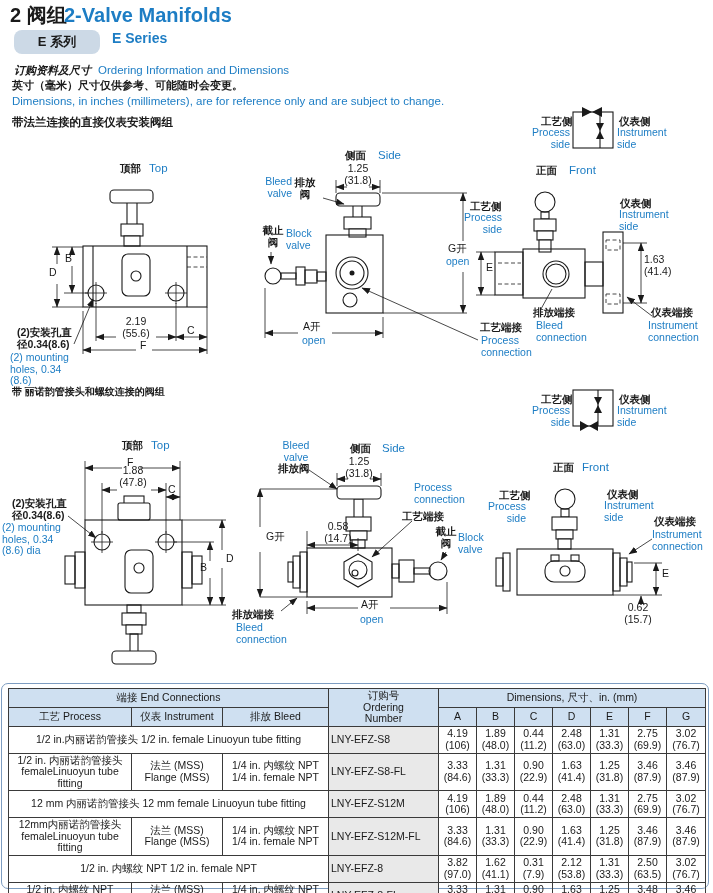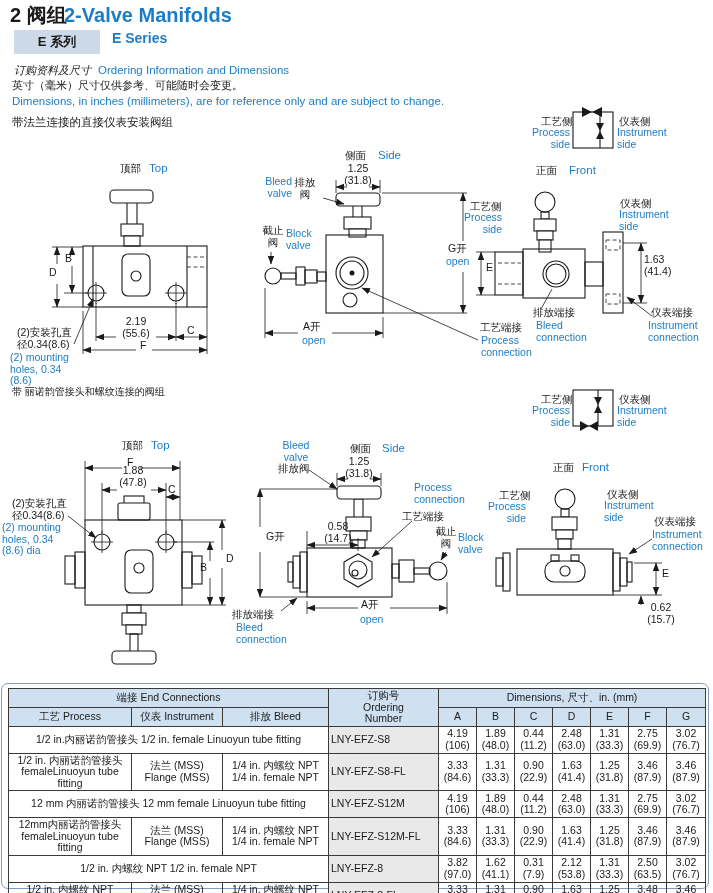--- a/index.html
+++ b/index.html
@@ -1,36 +1,36 @@
 <!DOCTYPE html>
 <html style="--blue: #1d7dc4; --th-bg: #cfe0f1; --badge-bg: #ccd9e6; --oc-bg: #e9e9e9;"><head>
 <meta charset="utf-8">
 <style>
   :root{ --blue:#1d7dc4; --th-bg:#cfe0f1; --badge-bg:#ccd9e6; --oc-bg:#e9e9e9; }
   html,body{margin:0;padding:0;background:#fff;}
   #page{position:relative;width:713px;height:893px;background:#fff;overflow:hidden;
         font-family:"Liberation Sans",sans-serif;color:#1a1a1a;}
   #art{position:absolute;left:0;top:0;z-index:1;}
   .lbl{position:absolute;z-index:2;white-space:pre-line;font-size:10.5px;line-height:11.5px;color:#1a1a1a;}
-  .zh{font-weight:normal;}
+  .zh{font-weight:bold;}
   .en{color:var(--blue);font-weight:normal;}
   .ctr{text-align:center;}
   .rgt{text-align:right;}
   .t15{font-size:20px;line-height:19px;font-weight:bold;}
   .t13{font-size:13px;line-height:15px;}
   .t12{font-size:11.5px;line-height:13px;}
   .t11{font-size:11.5px;line-height:12px;}
   .it{font-style:italic;}
   .o{fill:none;stroke:#1a1a1a;stroke-width:1.1;}
   .fw{fill:#fff;stroke:#1a1a1a;stroke-width:1.1;}
   .th{fill:none;stroke:#1a1a1a;stroke-width:0.8;}
   .da{fill:none;stroke:#1a1a1a;stroke-width:0.8;stroke-dasharray:4 2.5;}
   .bk{fill:#1a1a1a;stroke:none;}
   #series-badge{position:absolute;left:14px;top:30px;width:86px;height:24px;z-index:2;
-    background:var(--badge-bg);text-align:center;line-height:24px;font-size:13px;font-weight:bold;}
+    background:var(--badge-bg);text-align:center;line-height:24px;font-size:13px;font-weight:bold;border-radius:8px;}
   #table-frame{position:absolute;left:1px;top:683px;width:708px;height:206px;
     border:1.5px solid #7d9cc0;border-radius:7px;z-index:1;box-sizing:border-box;}
   #dims-table{position:absolute;left:8px;top:688px;width:697px;z-index:2;
     border-collapse:collapse;table-layout:fixed;font-size:10.5px;line-height:11.5px;}
   #dims-table th,#dims-table td{border:1px solid #3a3a3a;padding:1px 2px;text-align:center;
     vertical-align:middle;white-space:pre-line;font-weight:normal;overflow:hidden;}
   #dims-table thead th{background:var(--th-bg);}
   #dims-table thead tr:nth-child(1){height:17px;padding-left:20px;}
   #dims-table thead tr:nth-child(2){height:16px;}
   #dims-table tbody tr{height:27px;}
@@ -357,21 +357,21 @@
   <div class="lbl zh" style="left:499px;top:490px">工艺侧</div>
   <div class="lbl en rgt" style="left:486px;top:501px;width:40px">Process
 side</div>
   <div class="lbl zh" style="left:607px;top:489px">仪表侧</div>
   <div class="lbl en" style="left:604px;top:500px">Instrument
 side</div>
   <div class="lbl zh" style="left:654px;top:516px">仪表端接</div>
   <div class="lbl en" style="left:652px;top:529px">Instrument
 connection</div>
   <div class="lbl" style="left:662px;top:568px">E</div>
-  <div class="lbl ctr" style="left:643px;top:602px;width:36px">0.62
+  <div class="lbl ctr" style="left:620px;top:602px;width:36px">0.62
 (15.7)</div>
 
   <div id="table-frame"></div>
   <table id="dims-table">
     <colgroup>
       <col style="width:123px">
         <col style="width:91px">
         <col style="width:106px">
         <col style="width:110px">
       <col style="width:38px">

